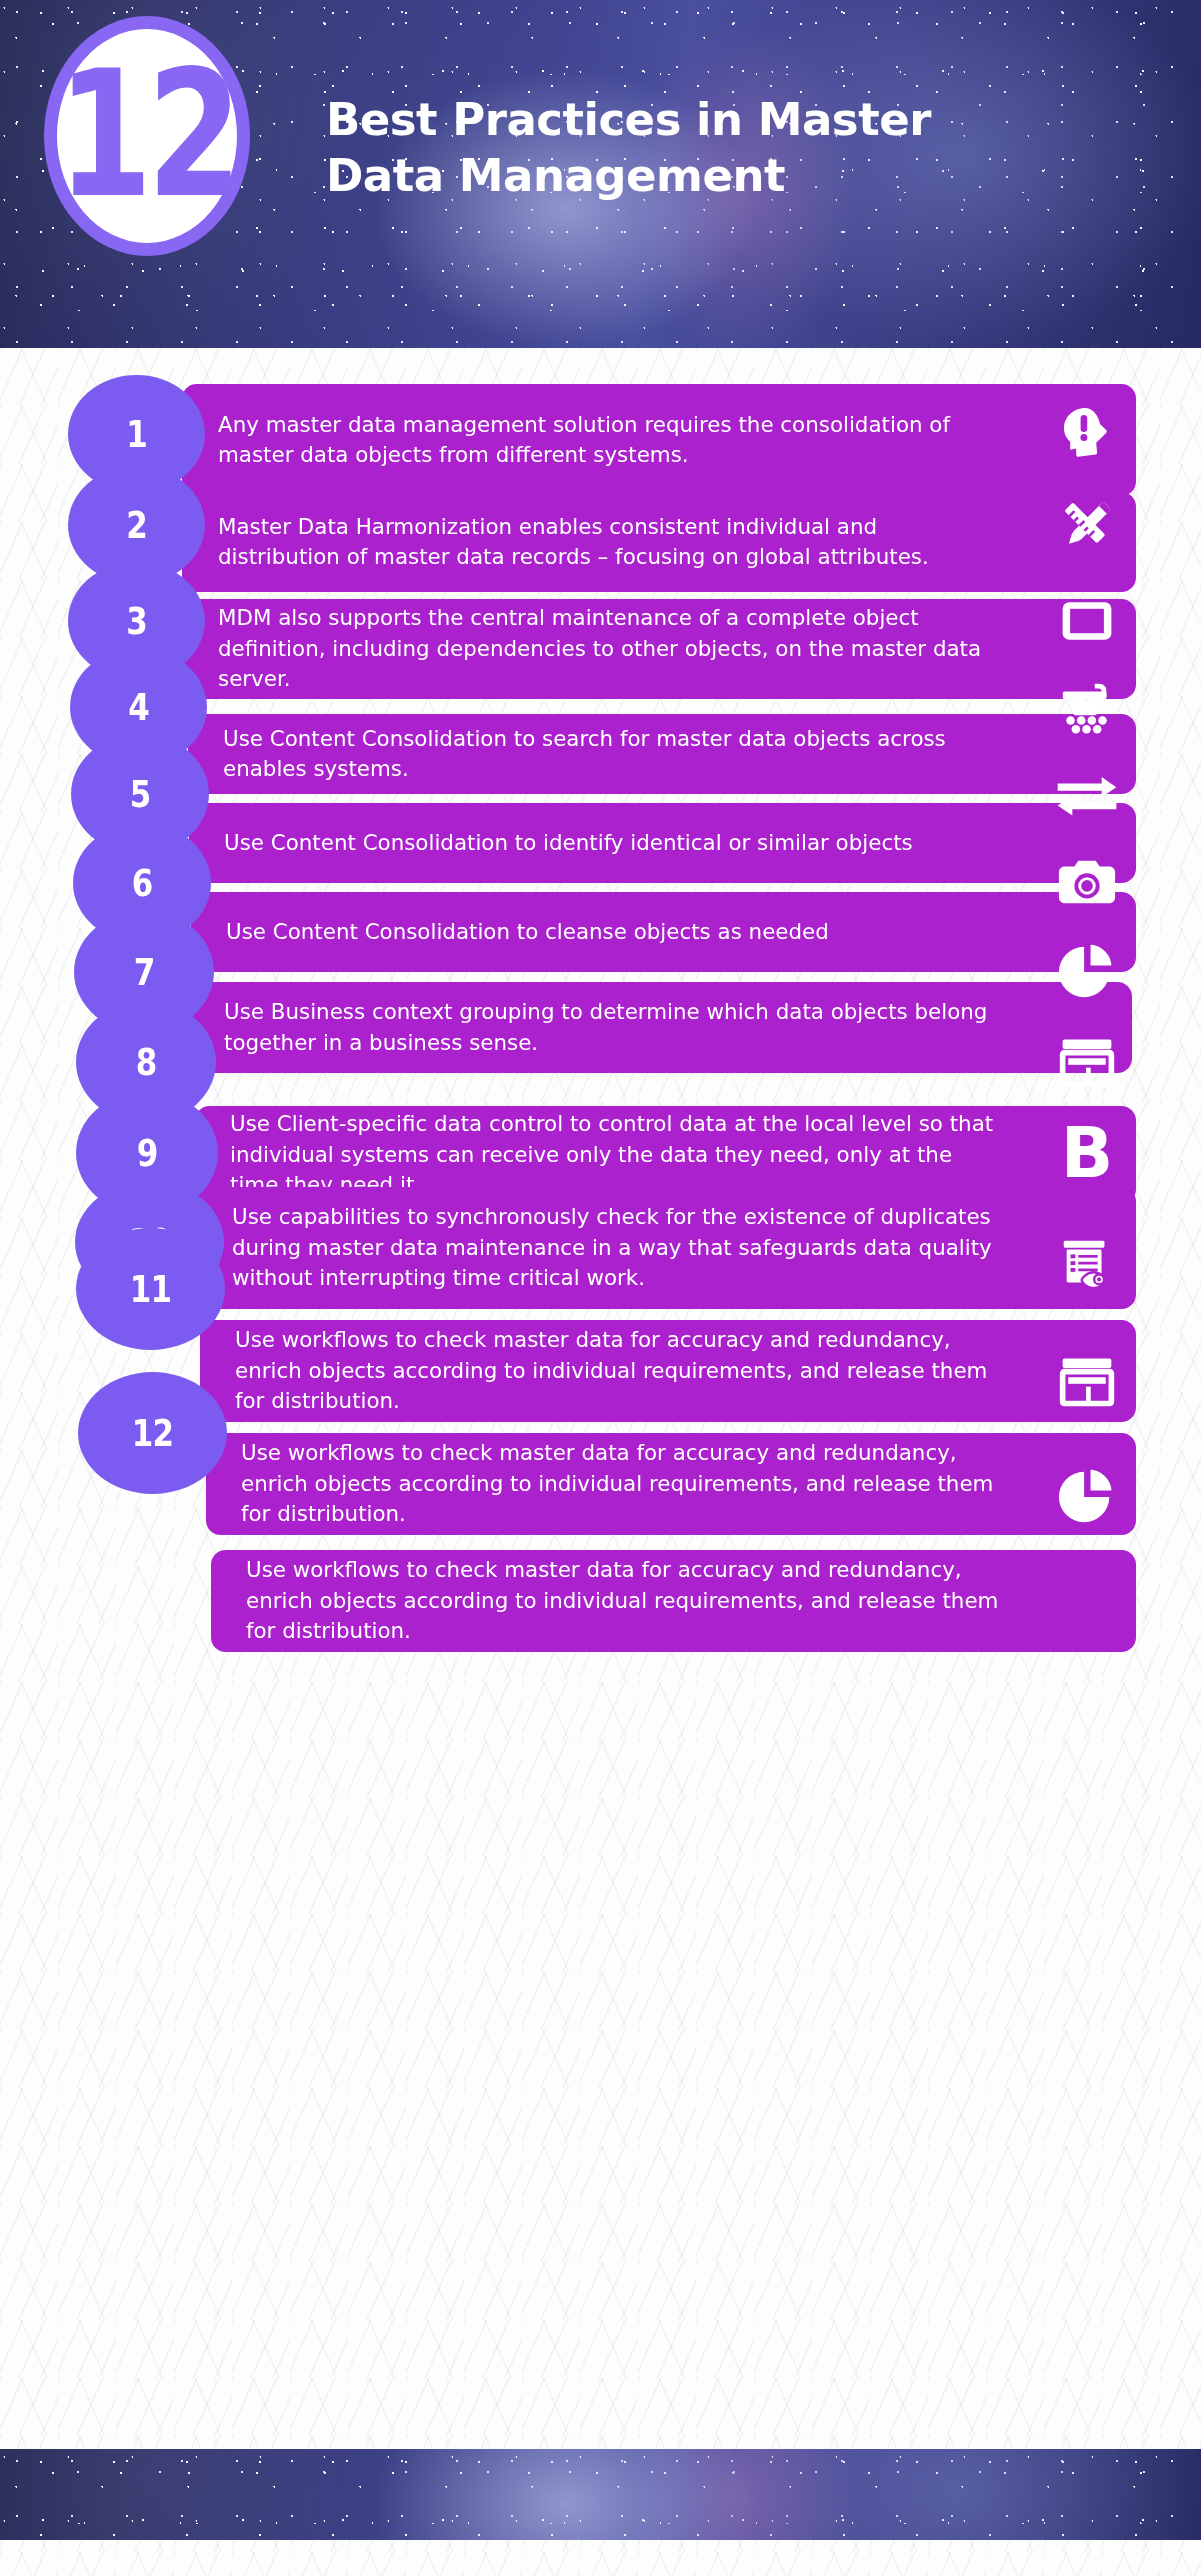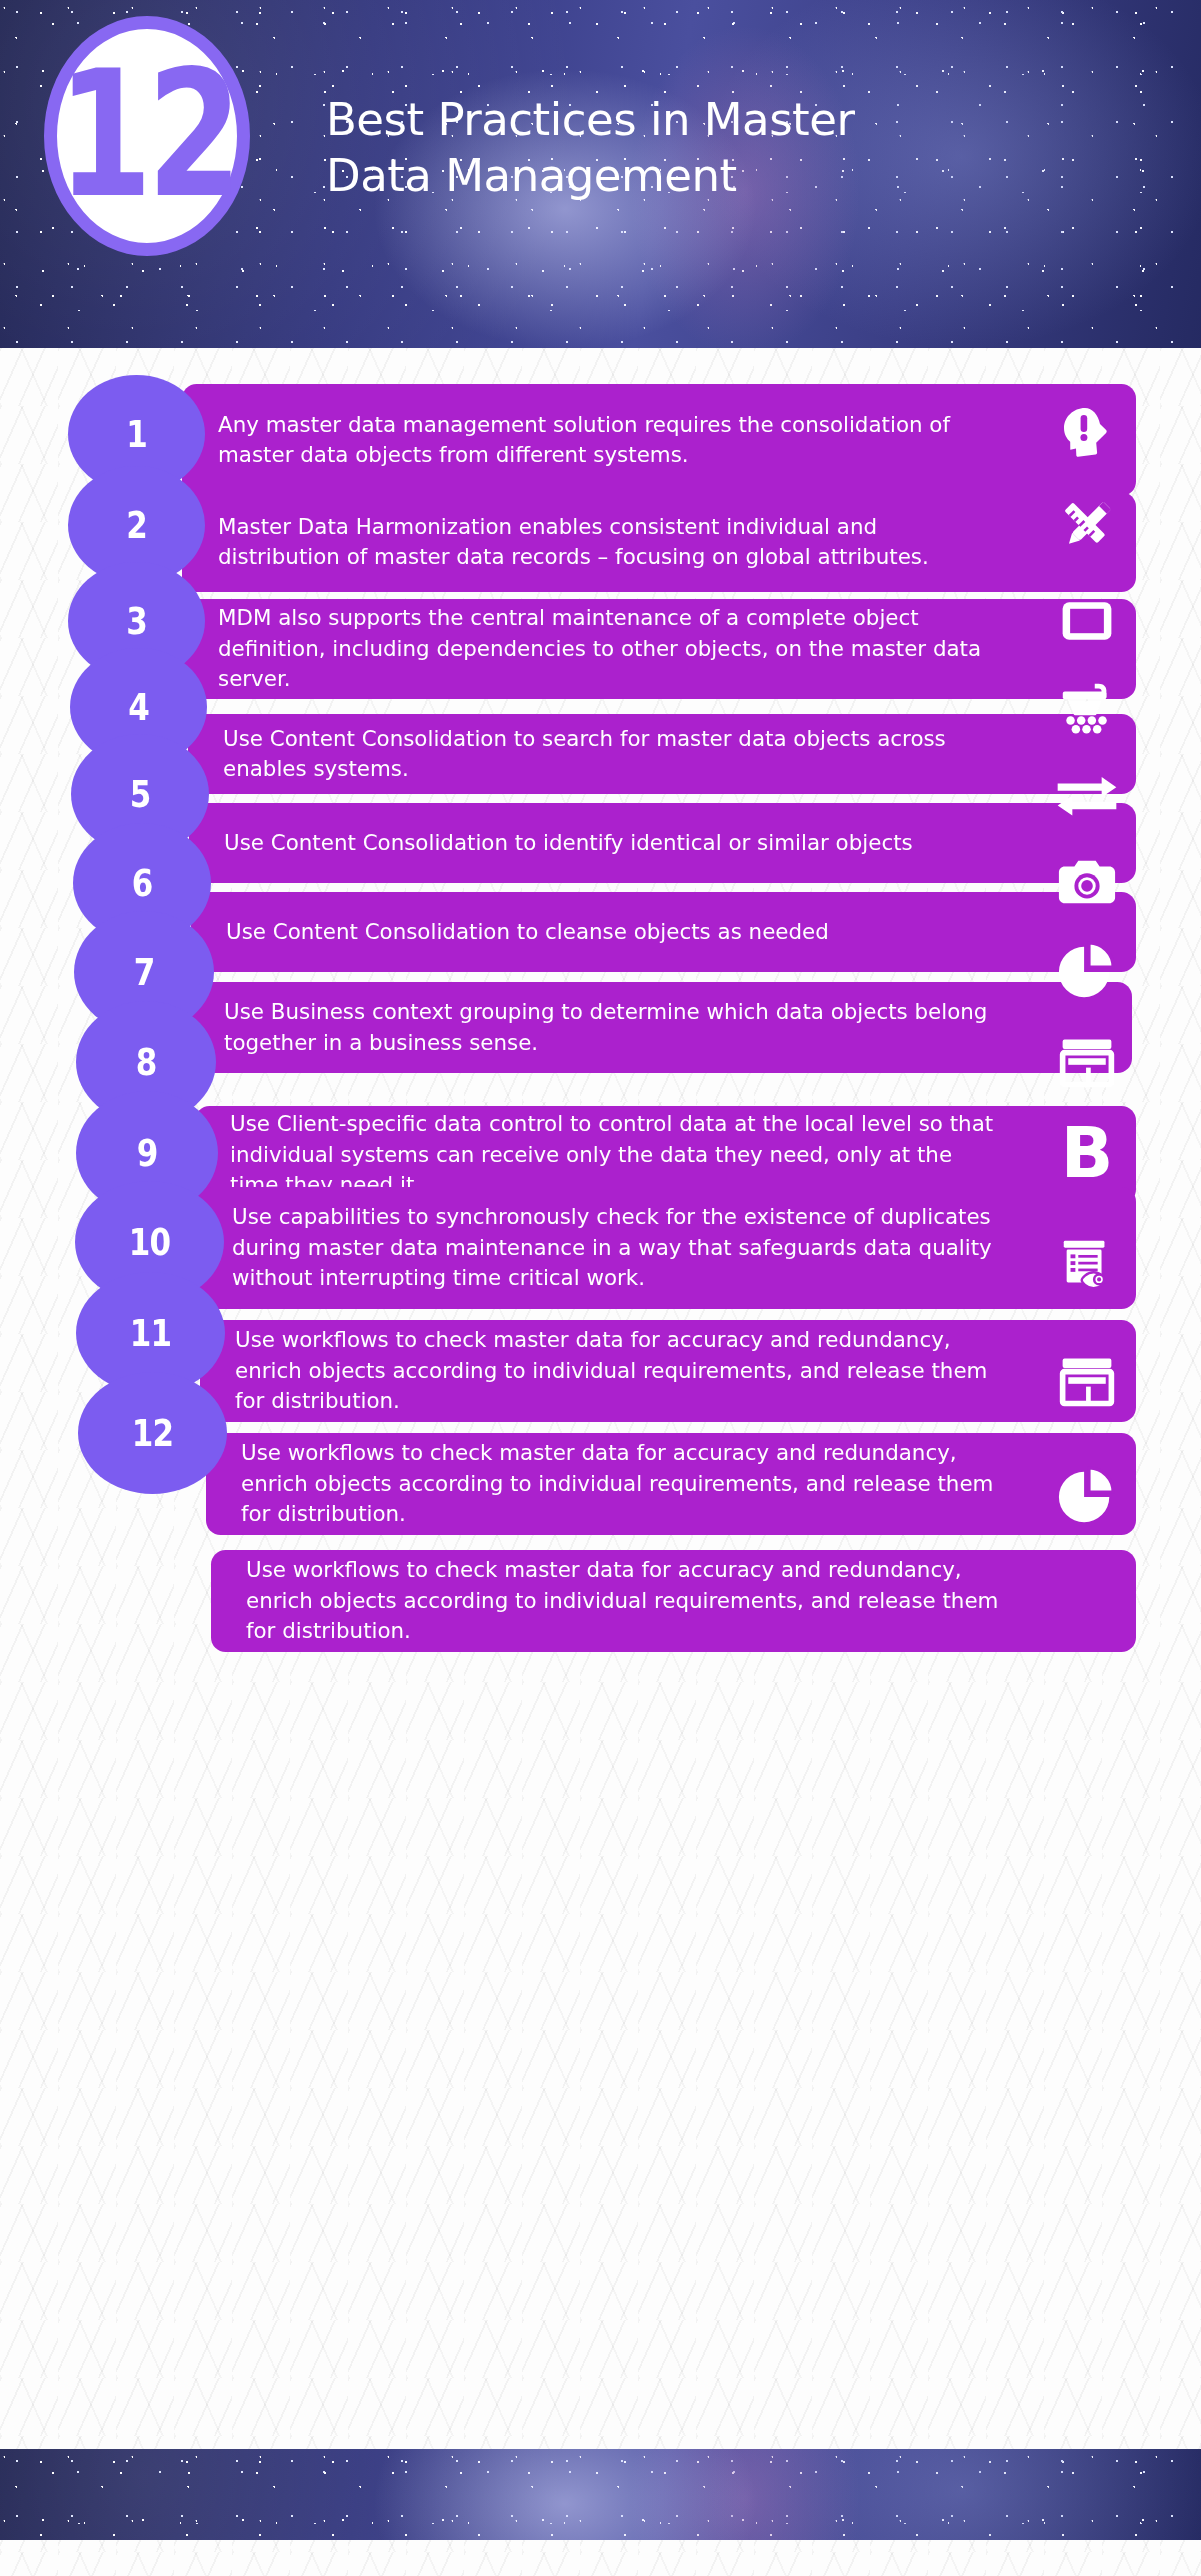--- a/index.html
+++ b/index.html
@@ -78,21 +78,21 @@
     letter-spacing: -5.5px;
     transform: scaleY(1.28) translateY(-1.8px);
   }
 
   #header-title {
     position: absolute;
     left: 326px; top: 62px;
     width: 819px;
     color: #ffffff;
     font-family: "DejaVu Sans", sans-serif;
-    font-weight: 400;
+    font-weight: 700;
     font-size: 45px;
     line-height: 1.25;
     letter-spacing: -0.5px;
     white-space: pre-line;
   }
 
   
   #list { position: absolute; left: 0; top: 348px; width: 1202px; }
 
   .row {
@@ -337,21 +337,21 @@
       <path d="M48 36c-9 0-15 8-15 10s6 10 15 10 15-8 15-10-6-10-15-10z" fill="#fff" stroke="#ab21cd" stroke-width="3" transform="translate(-12,3) scale(0.82) translate(14,6)"></path>
       <circle cx="44.5" cy="44.8" r="5.1" fill="#fff" stroke="#ab21cd" stroke-width="2.6"></circle>
       <circle cx="44.5" cy="44.8" r="2.1" fill="#ab21cd"></circle>
     </svg>
         </div>
       </div>
       <div class="row">
         <div class="bar" style="left: 206px; width: 930px; top: 1085px; height: 102px; background: rgb(171, 33, 205);">
           <div class="bar-text" style="padding-left: 35px;">Use workflows to check master data for accuracy and redundancy, enrich objects according to individual requirements, and release them for distribution.</div>
         </div>
-        <div class="circle" style="left: 76px; top: 924px; width: 149px; height: 122px; background: rgb(124, 92, 240);">
+        <div class="circle" style="left: 76px; top: 880px; width: 149px; height: 122px; background: rgb(124, 92, 240);">
           <span class="circle-number">11</span>
         </div>
         <div class="icon-wrap" style="left: 1047px; top: 993px;">
           <svg width="60" height="60" viewBox="0 0 64 64" fill="#fff">
       <rect x="6" y="8" width="52" height="10" rx="2"></rect>
       <rect x="6" y="22" width="52" height="34" rx="2" fill="none" stroke="#fff" stroke-width="6"></rect>
       <rect x="12" y="28" width="40" height="7" fill="#fff"></rect>
       <rect x="31" y="38" width="5" height="18" fill="#fff"></rect>
     </svg>
         </div>

